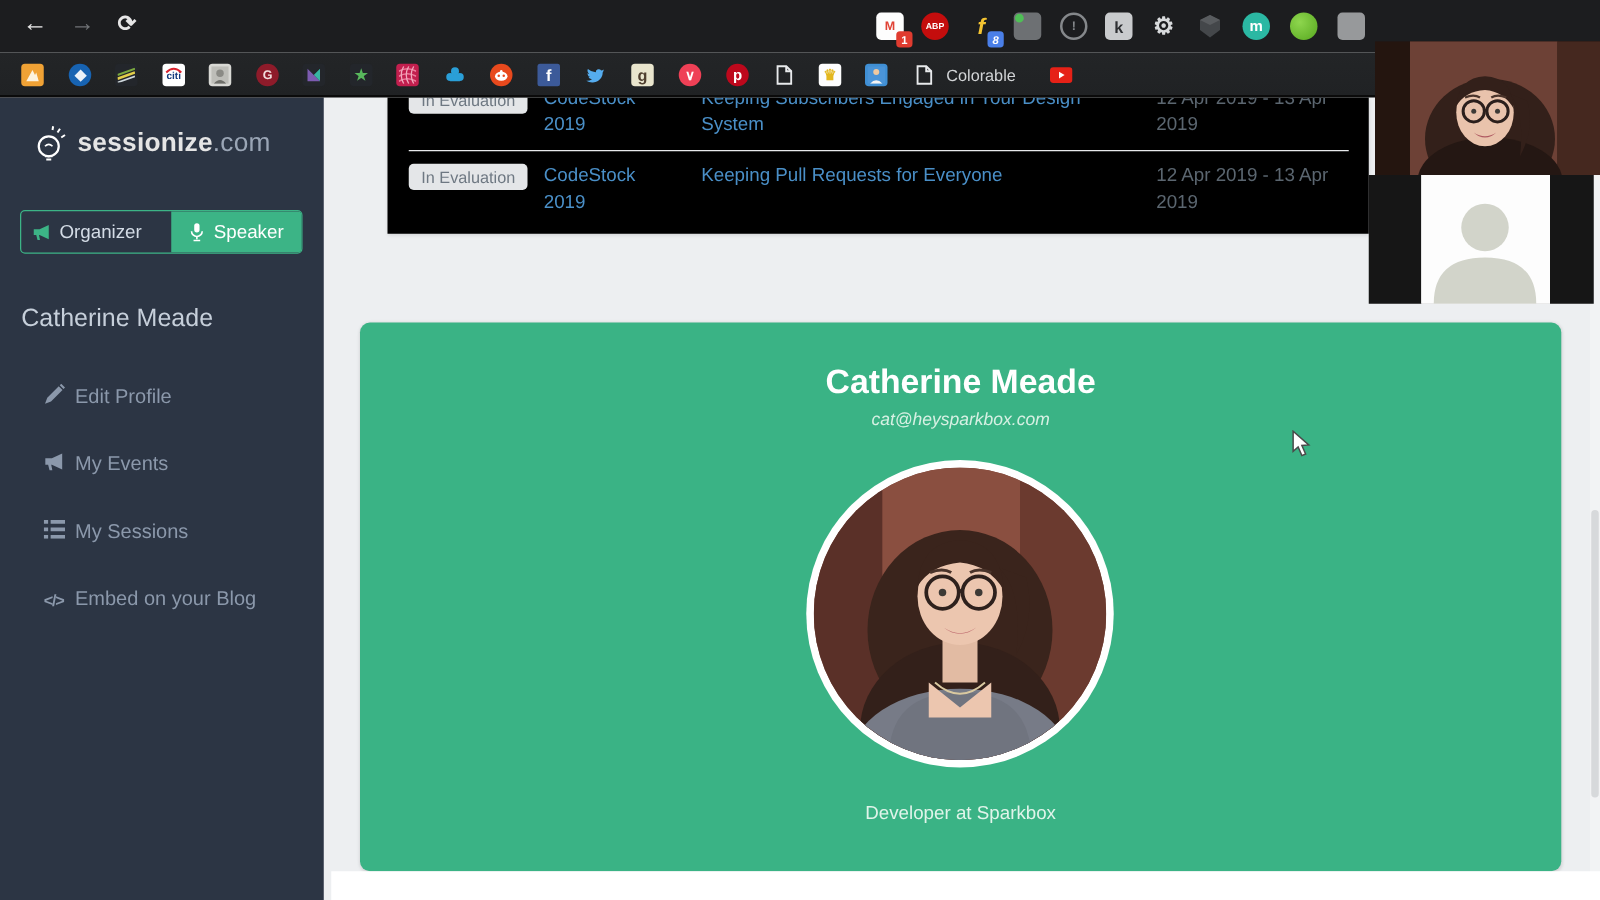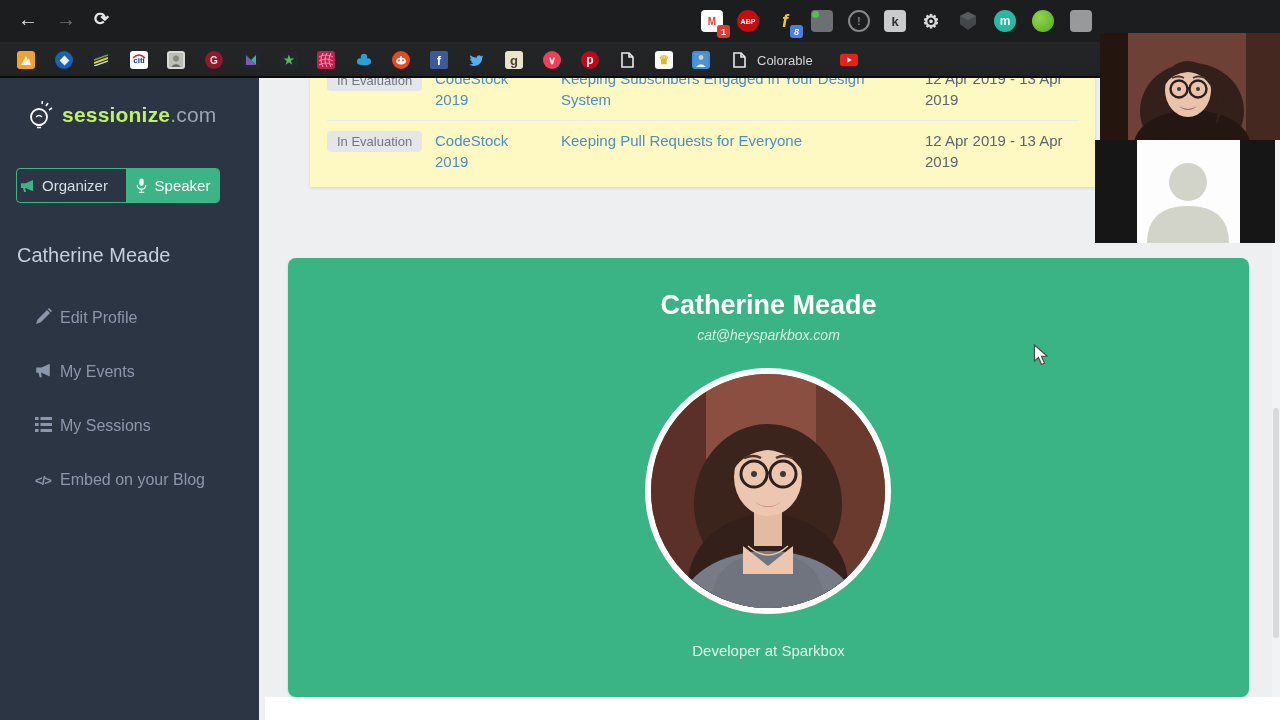--- a/index.html
+++ b/index.html
@@ -31,43 +31,43 @@
            background:linear-gradient(#232527,#202224); border-bottom:2px solid #0b0b0b; z-index:5; }
   .fav { position:absolute; top:9px; width:18px; height:18px; border-radius:3px;
          display:flex; align-items:center; justify-content:center;
          font-size:9px; font-weight:bold; }
   .bm-label { position:absolute; top:11px; font-size:13px; color:#d2d4d6; }
 
   
   .sidebar { position:absolute; left:0; top:78px; width:259px; height:642px; background:#2c3544; z-index:2; }
   .logo-row { position:absolute; left:26px; top:22px; display:flex; align-items:center; }
   .logo-text { font-size:21px; color:#9aa5b5; margin-left:8px; letter-spacing:.2px; }
-  .logo-text b { color:#bef264; font-weight:bold; }
-  .toggle { position:absolute; left:16px; top:90px; width:204px; height:35px; display:flex;
+  .logo-text b { color:#e5e5e5; font-weight:bold; }
+  .toggle { position:absolute; left:16px; top:90px; width:226px; height:35px; display:flex;
             border:1px solid #3cb486; border-radius:4px; overflow:hidden;gap:16px; }
   .toggle .half { flex:1; display:flex; align-items:center; justify-content:center;
                   font-size:15px; gap:7px; }
   .half.organizer { background:transparent; color:#d4dce6; }
   .half.speaker   { background:#3cb486; color:#ffffff; }
   .user-name { position:absolute; left:17px; top:166px; font-size:20px; color:#c6cfda; }
   .nav { position:absolute; left:0; top:213px; width:259px; }
   .nav-item { position:relative; height:54px; display:flex; align-items:center;
               color:#8b98ab; font-size:16px; cursor:pointer; }
   .nav-item .ni-icon { position:absolute; left:33px; width:20px; text-align:center; }
   .nav-item .ni-label { position:absolute; left:60px; }
   .nav-item.active { background:#242d3c; color:#f4f7fa; font-weight:bold; }
   .nav-item.active::before { content:""; position:absolute; left:0; top:0; width:4px; height:100%;
                              background:#3cb486; }
   .code-glyph { font-size:13px; font-weight:bold; letter-spacing:-1px; }
 
   
   .content-bg { position:absolute; left:259px; top:78px; width:1021px; height:642px; background:#edeff1; }
 
   .table-card { position:absolute; left:310px; top:78px; width:785px; height:109px;
-                background:#fef9c3; box-shadow:0 1px 3px rgba(0,0,0,.12); overflow:hidden; z-index:1; }
+                background:#000000; box-shadow:0 1px 3px rgba(0,0,0,.12); overflow:hidden; z-index:1; }
   .t-badge { position:absolute; display:inline-block; background:#e4e6e8; color:#6e7882;
              font-size:13px; padding:3px 10px; border-radius:4px; white-space:nowrap; }
   .t-link { position:absolute; color:#4a8fc7; font-size:15px; line-height:21px; }
   .t-date { position:absolute; color:#5b6670; font-size:15px; line-height:21px; }
   .t-sep { position:absolute; left:17px; top:42px; width:752px; height:1px; background:#e8eaec; }
 
   .green-card { position:absolute; left:288px; top:258px; width:961px; height:439px;
                 background:#3ab385; border-radius:8px; box-shadow:0 1px 3px rgba(0,0,0,.15); z-index:1; }
   .gc-name  { position:absolute; left:0; top:32px; width:100%; text-align:center;
               font-size:27px; font-weight:bold; color:#ffffff; }

